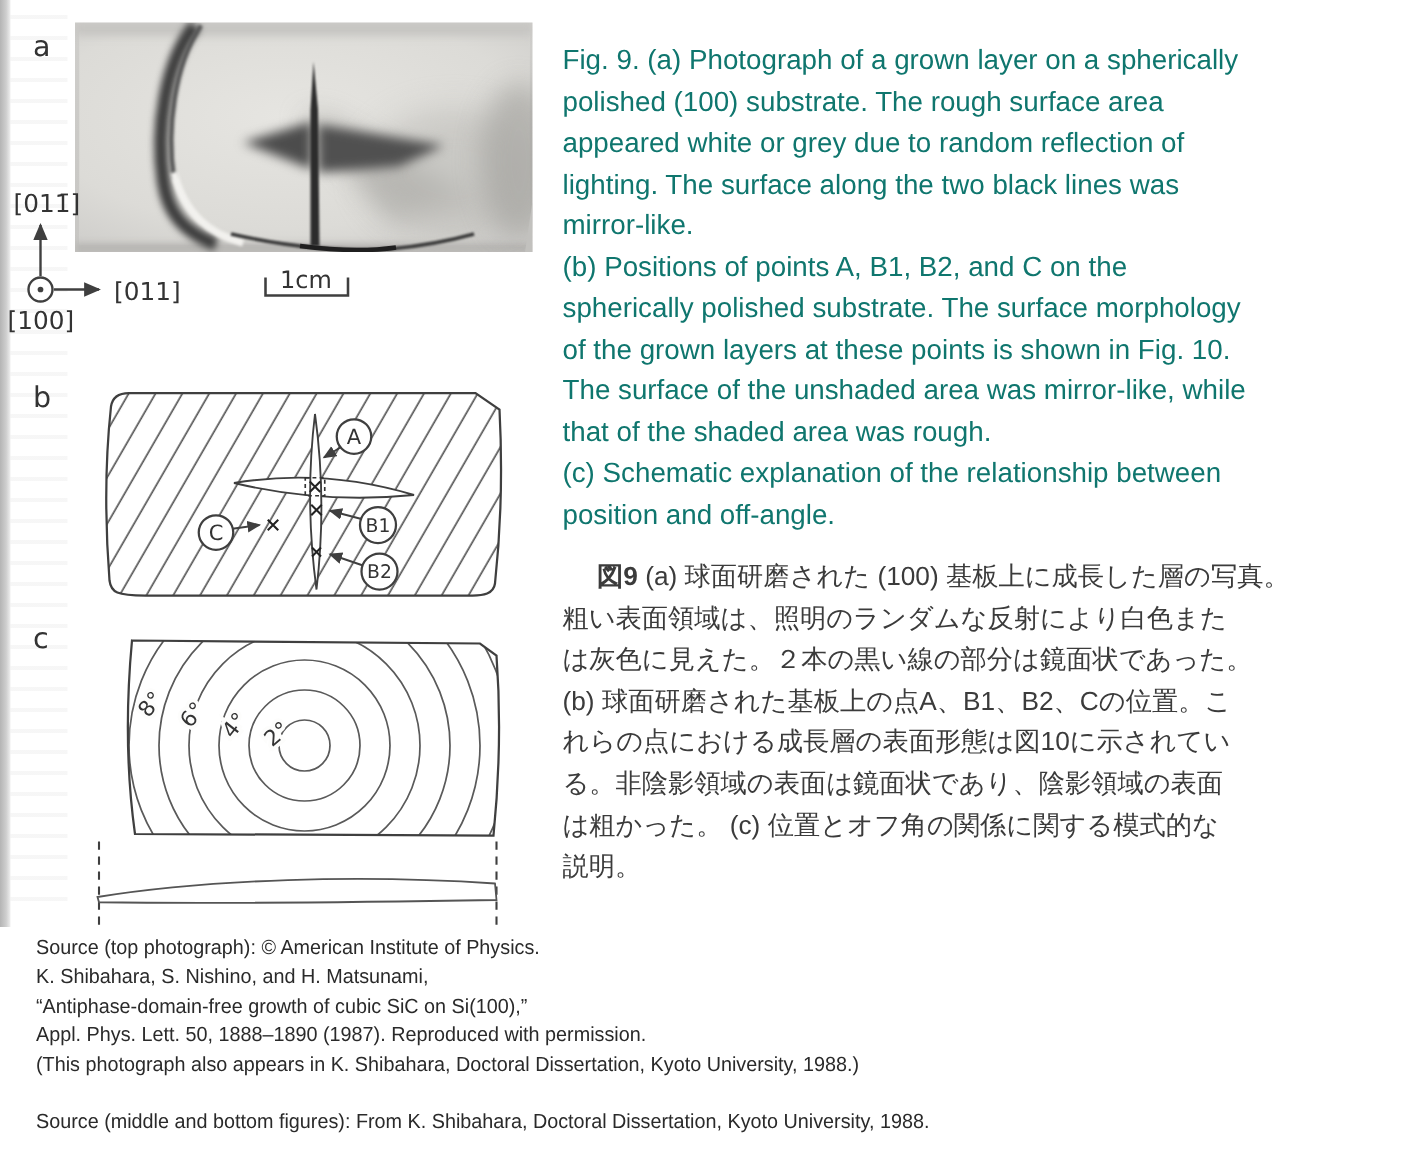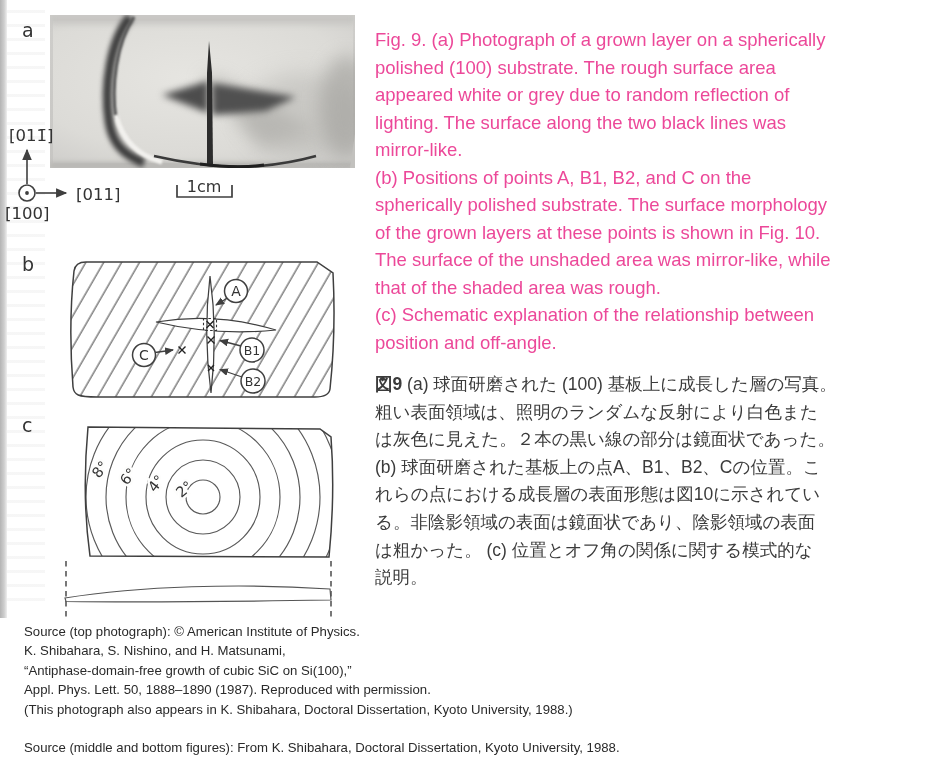--- a/index.html
+++ b/index.html
@@ -8,24 +8,24 @@
   .scan-strip{position:absolute;left:0;top:0;width:7px;height:618px;
           background:linear-gradient(90deg,#b4b4b4,#cfcfcf 60%,#efefef);}
   .bleed-noise{position:absolute;left:7px;top:10px;width:38px;height:600px;opacity:.05;
           background:repeating-linear-gradient(180deg,#555 0 3px,transparent 3px 14px);}
   
   .photo{position:absolute;left:50px;top:15px;width:305px;height:153px;overflow:hidden;
          background:linear-gradient(180deg,#cfcecb,#c7c6c3);}
   .photo svg{display:block;}
   
   .cap-en{position:absolute;left:375px;top:26px;width:560px;font-size:18.5px;line-height:27.5px;
-          color:#ec4899;white-space:pre-line;letter-spacing:0px;}
+          color:#0f766e;white-space:pre-line;letter-spacing:0px;}
   .cap-ja{position:absolute;left:375px;top:371px;width:565px;font-size:17.5px;line-height:27.6px;
           color:#3b3b3b;white-space:pre-line;}
-  .cap-ja .bold{font-weight:bold;}
+  .cap-ja .bold{font-weight:bold;margin-left:23px;}
   .sources{position:absolute;left:24px;top:622px;width:900px;font-size:13.6px;line-height:19.4px;
           color:#2a2a2a;transform:scaleX(.97);transform-origin:left top;}
   .src-block{white-space:pre-line;}
   .src-block+.src-block{margin-top:19px;}
   
   .figsvg{position:absolute;left:0;top:0;}
   .figsvg text{font-family:"DejaVu Sans",sans-serif;fill:#333;}
   .panel-label{font-size:19px;}
   .axis-label{font-size:16.5px;}
   .scale-label{font-size:16px;}

